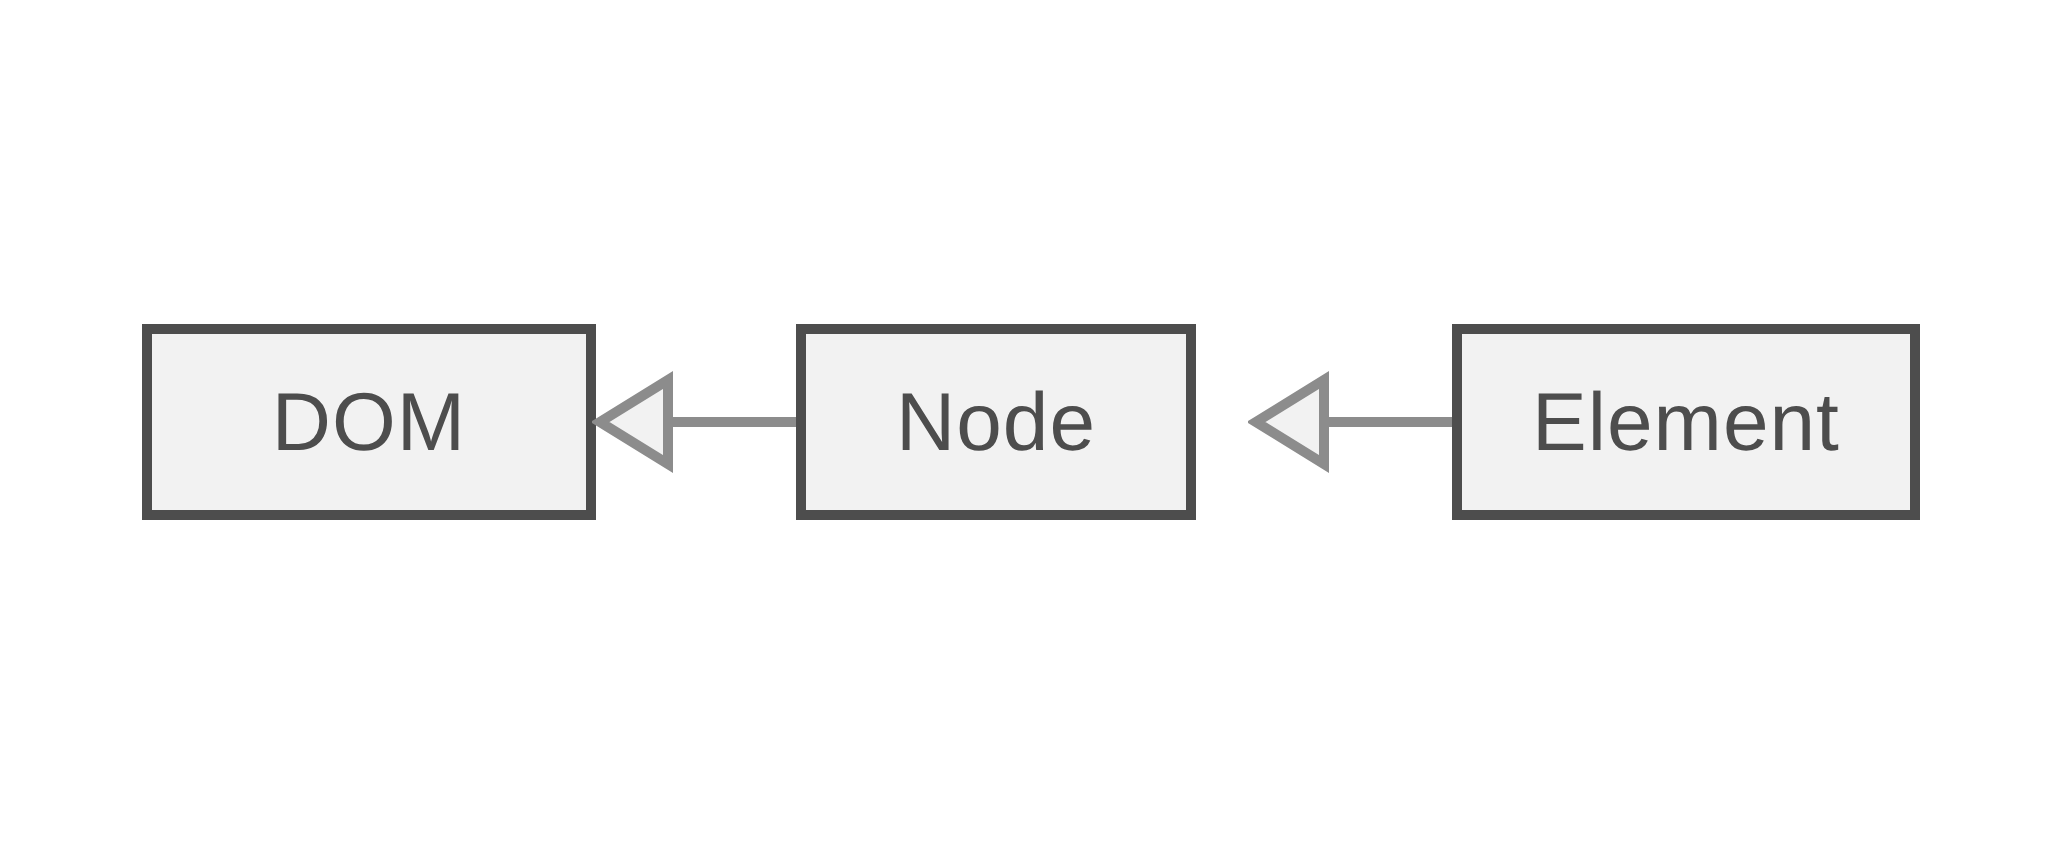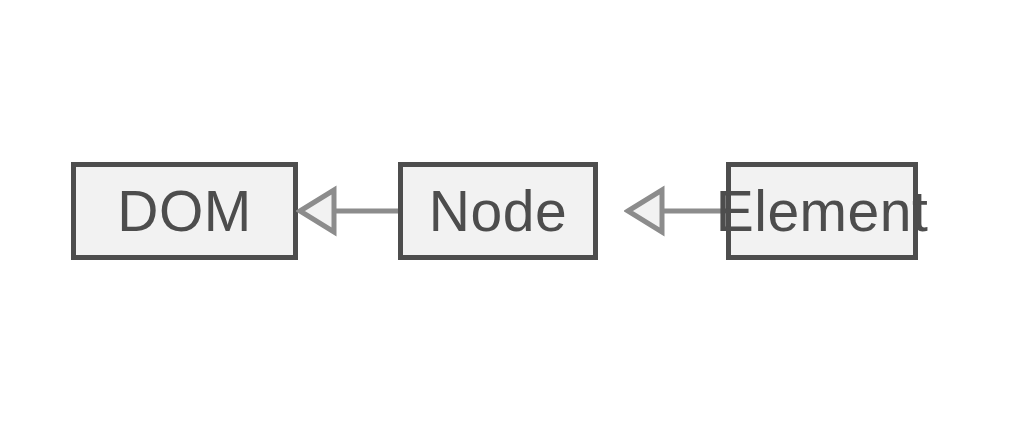--- a/index.html
+++ b/index.html
@@ -28,29 +28,29 @@
     top: 162px;
     height: 98px;
     background: var(--box-fill);
     border: 5px solid var(--box-border);
     display: flex;
     align-items: center;
     justify-content: center;
   }
   .node-label {
     color: var(--text-color);
-    font-size: 57px;
+    font-size: 41px;
     font-weight: 400;
     line-height: 1;
     letter-spacing: 0.5px;
     user-select: none;
   }
   .box-dom     { left: 71px;  width: 227px; }
   .box-node    { left: 398px; width: 200px; }
-  .box-element { left: 726px; width: 192px; justify-content: center; }
+  .box-element { left: 726px; width: 234px; justify-content: center; }
   .arrow {
     position: absolute;
     top: 183px;
     width: 102px;
     height: 56px;
   }
   .arrow-node-to-dom     { left: 296px; }
   .arrow-element-to-node { left: 624px; }
 </style>
 </head>

